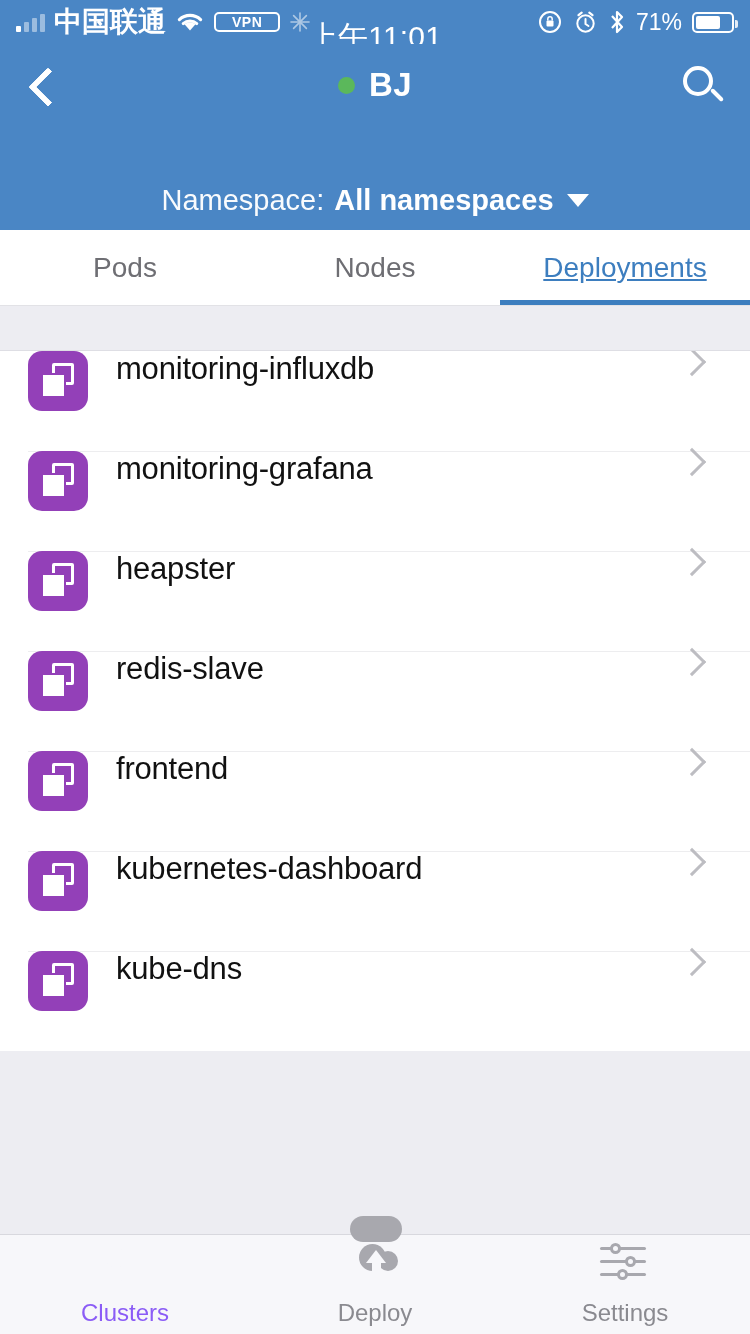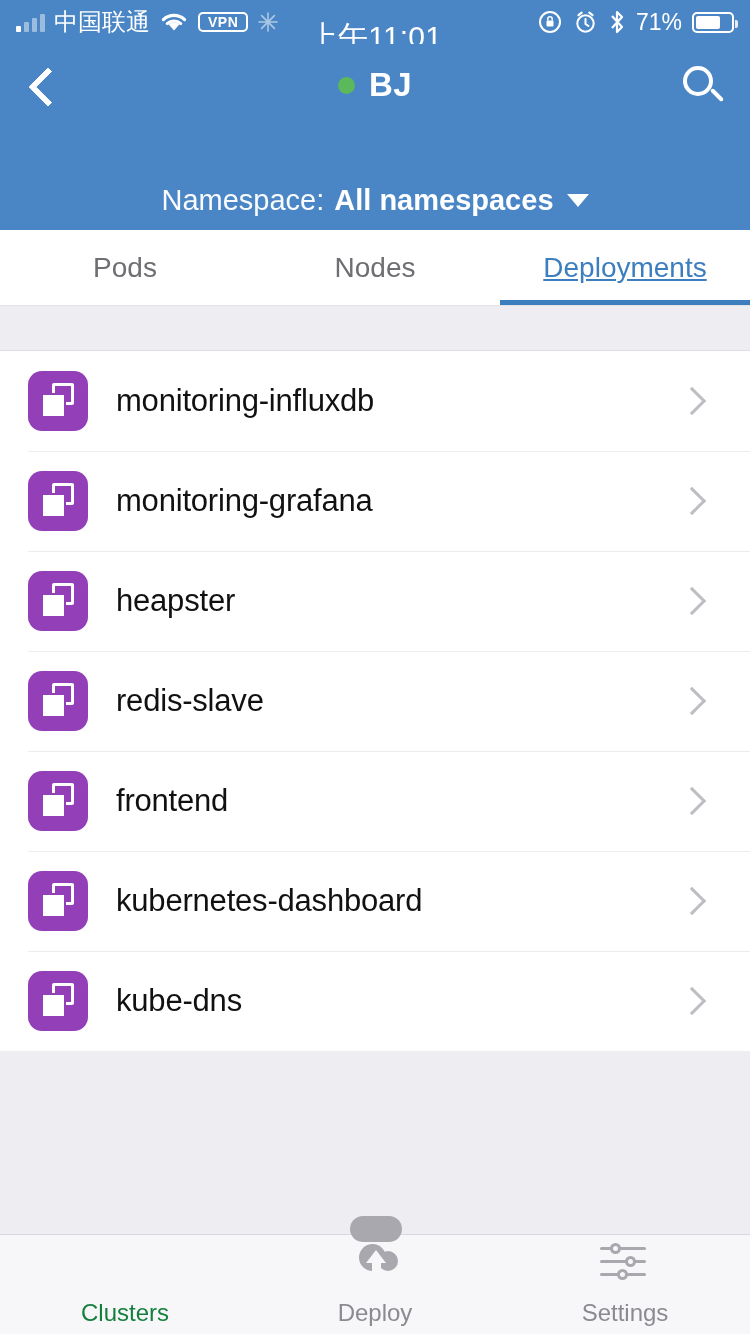--- a/index.html
+++ b/index.html
@@ -23,24 +23,24 @@
     position:absolute; left:0; right:0; top:15px; height:44px;
     display:flex; align-items:center; justify-content:center;
     font-size:30px; letter-spacing:.2px; pointer-events:none;
   }
   .signal { display:flex; align-items:flex-end; gap:3px; height:20px; }
   .signal i { display:block; width:5px; background:#fff; border-radius:1px; }
   .signal i:nth-child(1){ height:6px; }
   .signal i:nth-child(2){ height:10px; opacity:.45; }
   .signal i:nth-child(3){ height:14px; opacity:.45; }
   .signal i:nth-child(4){ height:18px; opacity:.45; }
-  .carrier { font-size:24px; }
+  .carrier { font-size:28px;font-weight:bold; }
   .vpn-box {
     border:2px solid #fff; border-radius:5px; font-size:14px;
-    padding:1px 8px; line-height:1; font-weight:bold; letter-spacing:.5px;
+    padding:1px 16px; line-height:1; font-weight:bold; letter-spacing:.5px;
   }
   .battery-shell {
     width:42px; height:21px; border:2px solid #fff; border-radius:5px;
     position:relative; display:flex; align-items:center; padding:2px;
   }
   .battery-shell::after{
     content:""; position:absolute; right:-6px; top:6px; width:3px; height:8px;
     background:#fff; border-radius:0 2px 2px 0; opacity:.85;
   }
   .battery-fill { height:100%; background:#fff; border-radius:2px; }
@@ -107,21 +107,21 @@
     background:#3D7EBF;
   }
 
   
   .section-band { flex:0 0 45px; background:#EDEDF2; border-bottom:1px solid #DEDEE4; }
 
   
   .list-area { position:relative; flex:1 1 auto; background:#EDEDF2; overflow:hidden; }
   .list { background:#fff; }
   .row {
-    height:100px; display:flex; align-items:center; padding:0 22px 0 28px;
+    height:100px; display:flex; align-items:flex-start; padding:0 22px 0 28px;
     background:#fff; position:relative;
   }
   .row + .row::before{
     content:""; position:absolute; left:28px; right:0; top:0; height:1px; background:#EDEDEF;
   }
   .row-icon {
     width:60px; height:60px; border-radius:14px; background:#9340B8;
     flex:0 0 60px; position:relative;
   }
   .row-icon .sq-back{
@@ -145,21 +145,21 @@
   
   .tabbar {
     flex:0 0 100px; background:#F7F7FA; border-top:1px solid #D8D8DE;
     display:flex; align-items:stretch;
   }
   .tabbar-item {
     flex:1 1 0; display:flex; flex-direction:column;
     align-items:center; justify-content:center; gap:7px;
   }
   .tabbar-label { font-size:24px; color:#8A8A90; }
-  .tabbar-item.active .tabbar-label { color:#15803d;text-align:right; }
+  .tabbar-item.active .tabbar-label { color:#8b5cf6;text-align:right; }
   .tb-icon { width:50px; height:50px; position:relative; }
 
   .clusters-icon { width:46px; height:46px; border-radius:50%; background:#3D7EBF; position:relative; }
   .clusters-icon .r1, .clusters-icon .r2 { position:absolute; border-radius:50%; border:4px solid #F7F7FA; }
   .clusters-icon .r1 { left:7px; top:7px; width:32px; height:32px; }
   .clusters-icon .r2 { left:16px; top:16px; width:14px; height:14px; }
 
   .cloud-icon { width:52px; height:40px; position:relative; }
   .cloud-icon .c-main{
     position:absolute; left:0; bottom:0; width:52px; height:26px;

